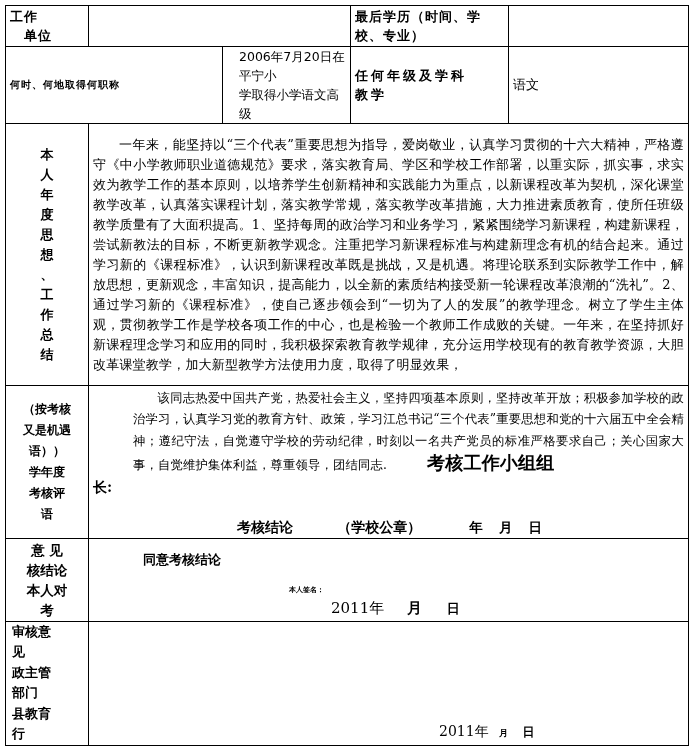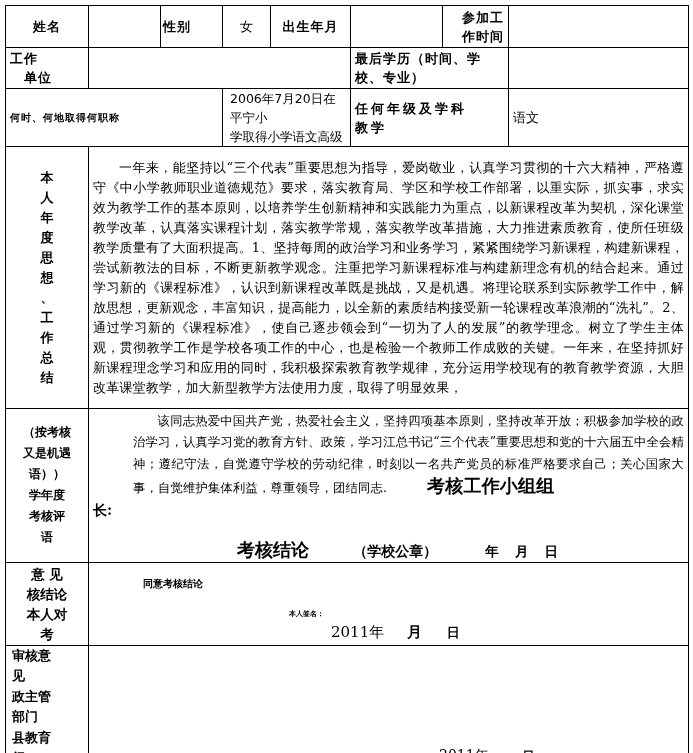--- a/index.html
+++ b/index.html
@@ -29,50 +29,37 @@
     <col style="width:72px">
     <col style="width:62px">
     <col style="width:48px">
     <col style="width:80px">
     <col style="width:92px">
     <col style="width:66px">
     <col style="width:180px">
   </colgroup>
 
   <tbody>
-      <tr style="height:42px">
-    <td class="c lbl">姓名</td>
-    <td></td>
-    <td class="c lbl" style="text-align:left;padding-left:2px">性别</td>
-    <td class="c sans">女</td>
-    <td class="c lbl">出生年月</td>
-    <td></td>
-    <td class="lbl" style="text-align:right;line-height:19px">
-      <div>参加工</div>
-      <div>作时间</div>
-    </td>
-    <td></td>
-  </tr>
 
   <tr style="height:41px">
     <td class="lbl" style="line-height:19px">
       <div>工作</div>
       <div style="padding-left:14px">单位</div>
     </td>
     <td colspan="4"></td>
     <td colspan="2" class="lbl" style="line-height:19px">
       <div>最后学历（时间、学</div>
       <div>校、专业）</div>
     </td>
     <td></td>
   </tr>
 
   <tr style="height:40px">
     <td colspan="3" class="lbl" style="font-size:10px">何时、何地取得何职称</td>
-    <td colspan="2" class="sans" style="font-size:12.5px;line-height:19px;padding-left:7px">
+    <td colspan="2" class="sans" style="font-size:12.5px;line-height:19px;padding-left:16px">
       <div>2006年7月20日在平宁小</div>
       <div>学取得小学语文高级</div>
     </td>
     <td colspan="2" class="lbl" style="line-height:19px;letter-spacing:3px">
       <div>任何年级及学科</div>
       <div>教学</div>
     </td>
     <td class="sans" style="font-size:13px">语文</td>
   </tr>
 
@@ -104,40 +91,40 @@
             <div>学年度</div>
             <div>考核评</div>
             <div>语</div>
           </div>
     </td>
     <td colspan="7" style="vertical-align:top;padding:2px 4px 0 4px">
       <div class="para" style="padding:0"><span>该同志热爱中国共产党，热爱社会主义，坚持四项基本原则，坚持改革开放；积极参加学校的政治学习，认真学习党的教育方针、政策，学习江总书记“三个代表”重要思想和党的十六届五中全会精神；遵纪守法，自觉遵守学校的劳动纪律，时刻以一名共产党员的标准严格要求自己；关心国家大事，自觉维护集体利益，尊重领导，团结同志.</span><span style="display:inline-block;width:40px"></span><span class="b" style="font-size:18px">考核工作小组组</span></div>
       <div class="b" style="font-size:14px;line-height:20px">长:</div>
       <div style="height:20px"></div>
       <div style="line-height:20px;padding-left:144px">
-        <span class="b" style="font-size:18px">考核结论</span>
+        <span class="b" style="font-size:14px">考核结论</span>
         <span class="small" style="margin-left:40px">（学校公章）</span>
         <span class="b" style="margin-left:44px;font-size:13.5px">年</span>
         <span class="b" style="margin-left:12px;font-size:13.5px">月</span>
         <span class="b" style="margin-left:12px;font-size:13.5px">日</span>
       </div>
     </td>
   </tr>
 
   <tr style="height:83px">
     <td class="c b" style="line-height:20px;font-size:13.5px">
       <div id="opinion-label-lines">
             <div>意  见</div>
             <div>核结论</div>
             <div>本人对</div>
             <div>考</div>
           </div>
     </td>
     <td colspan="7" style="vertical-align:top;padding:14px 4px 0 4px">
-      <div class="b" style="font-size:10px;padding-left:50px;line-height:14px">同意考核结论</div>
+      <div class="b" style="font-size:13px;padding-left:50px;line-height:14px">同意考核结论</div>
       <div class="tiny" style="padding-left:196px;line-height:14px;margin-top:16px">本人签名：</div>
       <div style="padding-left:238px;line-height:22px;font-size:15px">
         <span>2011年</span>
         <span class="b" style="margin-left:18px">月</span>
         <span class="b" style="margin-left:20px;font-size:13px">日</span>
       </div>
     </td>
   </tr>
 
   <tr style="height:122px">

